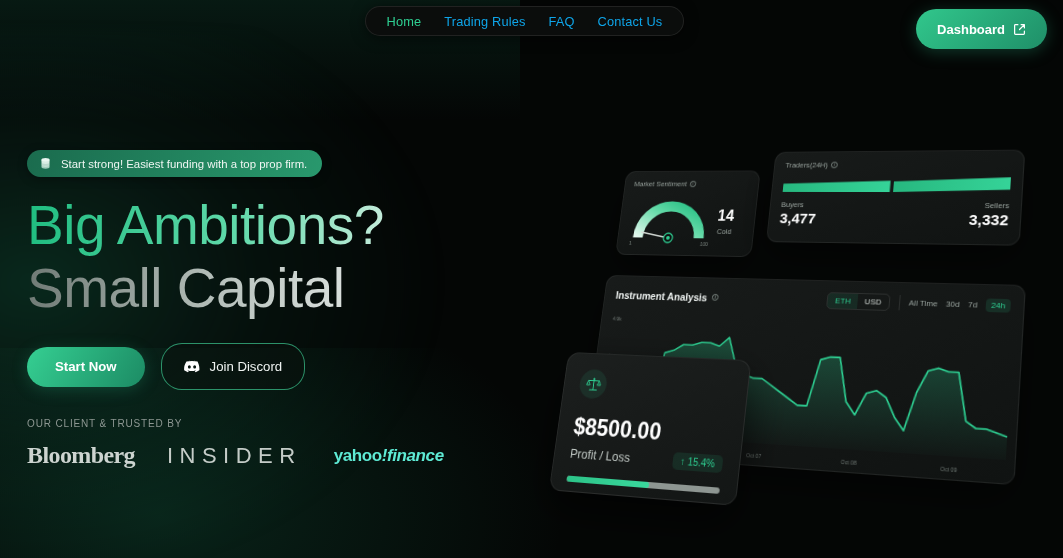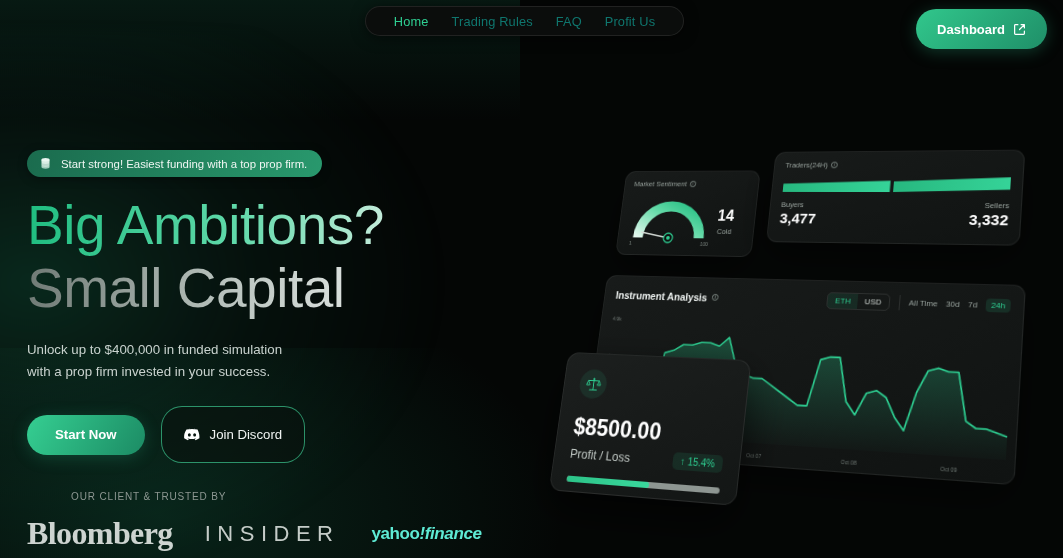--- a/index.html
+++ b/index.html
@@ -42,21 +42,21 @@
   .logo-text .w { color:#f2f5f3; }
 
   .nav-pill {
     position:absolute; left:365px; top:6px; width:319px; height:30px;
     border-radius:24px; background:#0b0d0c;
     border:1px solid rgba(255,255,255,0.09);
     display:flex; align-items:center; justify-content:center; gap:23px;
     box-shadow:0 2px 14px rgba(0,0,0,0.55);
   }
   .nav-link {
-    font-size:12.8px; color:#0f766e; text-decoration:none;
+    font-size:12.8px; color:#0ea5e9; text-decoration:none;
     letter-spacing:0.15px; cursor:pointer; white-space:nowrap;
   }
   .nav-link.active { color:#2ecf92; }
 
   .dash-btn {
     position:absolute; right:16px; top:9px; height:40px; padding:0 21px;
     border-radius:21px; border:none; cursor:pointer;
     background:linear-gradient(135deg,#31c78c 0%, #1f8f68 100%);
     color:#fff; font-size:13px; font-weight:700;
     display:flex; align-items:center; gap:8px;
@@ -96,35 +96,35 @@
 
   .cta-row { margin-top:23px; display:flex; gap:16px; align-items:center; }
   .btn-start {
     height:40px; padding:0 28px; border-radius:21px; border:none; cursor:pointer;
     background:linear-gradient(120deg,#35cf92 0%, #1c8b64 100%);
     color:#fff; font-size:13.2px; font-weight:600;
     font-family:"Liberation Sans", sans-serif;
     box-shadow:0 3px 16px rgba(33,150,110,0.30);
   }
   .btn-discord {
-    height:57px; padding:0 22px; border-radius:21px; cursor:pointer;
+    height:47px; padding:0 22px; border-radius:21px; cursor:pointer;
     background:rgba(10,16,13,0.55);
     border:1px solid rgba(58,190,138,0.75);
     color:#f0f4f2; font-size:13.2px; font-weight:500;
     display:flex; align-items:center; gap:10px;
     font-family:"Liberation Sans", sans-serif;
   }
 
   .trusted-label {
     margin-top:28px; font-size:10px; letter-spacing:0.85px;
-    color:#8d9792; font-weight:400;margin-left:44px;
+    color:#8d9792; font-weight:400;
   }
   .logos-row { margin-top:13px; display:flex; align-items:center; gap:32px; }
   .brand-bloomberg {
-    font-family:"Liberation Serif", serif; font-size:32px; font-weight:700;
+    font-family:"Liberation Serif", serif; font-size:24px; font-weight:700;
     color:#cdd4d0; letter-spacing:-0.6px;
   }
   .brand-insider {
     font-size:22px; font-weight:400; color:#c5ccc8; letter-spacing:6.5px;
   }
   .brand-yahoo {
     font-size:17px; font-weight:700; color:#5eead4; letter-spacing:-0.4px;
   }
   .brand-yahoo i { font-style:italic; }
 
@@ -250,21 +250,21 @@
   <div class="glow-bottom"></div>
 </div>
 
 <div class="header">
 
 
   <nav class="nav-pill">
     <a class="nav-link active" href="#">Home</a>
     <a class="nav-link" href="#">Trading Rules</a>
     <a class="nav-link" href="#">FAQ</a>
-    <a class="nav-link" href="#">Profit Us</a>
+    <a class="nav-link" href="#">Contact Us</a>
   </nav>
 
   <button class="dash-btn">
     <span>Dashboard</span>
     <svg width="13" height="13" viewBox="0 0 16 16">
       <path d="M6 2H3a1 1 0 0 0-1 1v10a1 1 0 0 0 1 1h10a1 1 0 0 0 1-1v-3" fill="none" stroke="#fff" stroke-width="1.5" stroke-linecap="round"></path>
       <path d="M10 2h4v4M14 2L8 8" fill="none" stroke="#fff" stroke-width="1.5" stroke-linecap="round" stroke-linejoin="round"></path>
     </svg>
   </button>
 </div>
@@ -279,24 +279,20 @@
       <path d="M3 10.8v1.5c0 1.16 2.24 2.1 5 2.1s5-.94 5-2.1v-1.5" fill="#c5e2d6" opacity="0.8"></path>
     </svg>
     <span>Start strong! Easiest funding with a top prop firm.</span>
   </div>
 
   <div class="headline">
     <div class="h-line h-green">Big Ambitions?</div>
     <div class="h-line h-grey">Small Capital</div>
   </div>
 
-  <div class="sub">
-    <div>Unlock up to $400,000 in funded simulation</div>
-    <div>with a prop firm invested in your success.</div>
-  </div>
 
   <div class="cta-row">
     <button class="btn-start">Start Now</button>
     <button class="btn-discord">
       <svg width="16" height="13" viewBox="0 0 20 15">
         <path d="M16.9 1.4A16 16 0 0 0 13 .2l-.2.4a12 12 0 0 1 3.4 1.7 14 14 0 0 0-12.4 0A12 12 0 0 1 7.2.6L7 .2A16 16 0 0 0 3.1 1.4C.6 5.1-.1 8.7.2 12.2A16 16 0 0 0 5 14.6l1-1.4a10 10 0 0 1-1.6-.8l.4-.3a11.4 11.4 0 0 0 9.8 0l.4.3a10 10 0 0 1-1.6.8l1 1.4a16 16 0 0 0 4.8-2.4c.4-4-.7-7.6-2.3-10.8zM6.7 10c-1 0-1.8-.9-1.8-2s.8-2 1.8-2 1.8.9 1.8 2-.8 2-1.8 2zm6.6 0c-1 0-1.8-.9-1.8-2s.8-2 1.8-2 1.8.9 1.8 2-.8 2-1.8 2z" fill="#fff"></path>
       </svg>
       <span>Join Discord</span>
     </button>
   </div>

